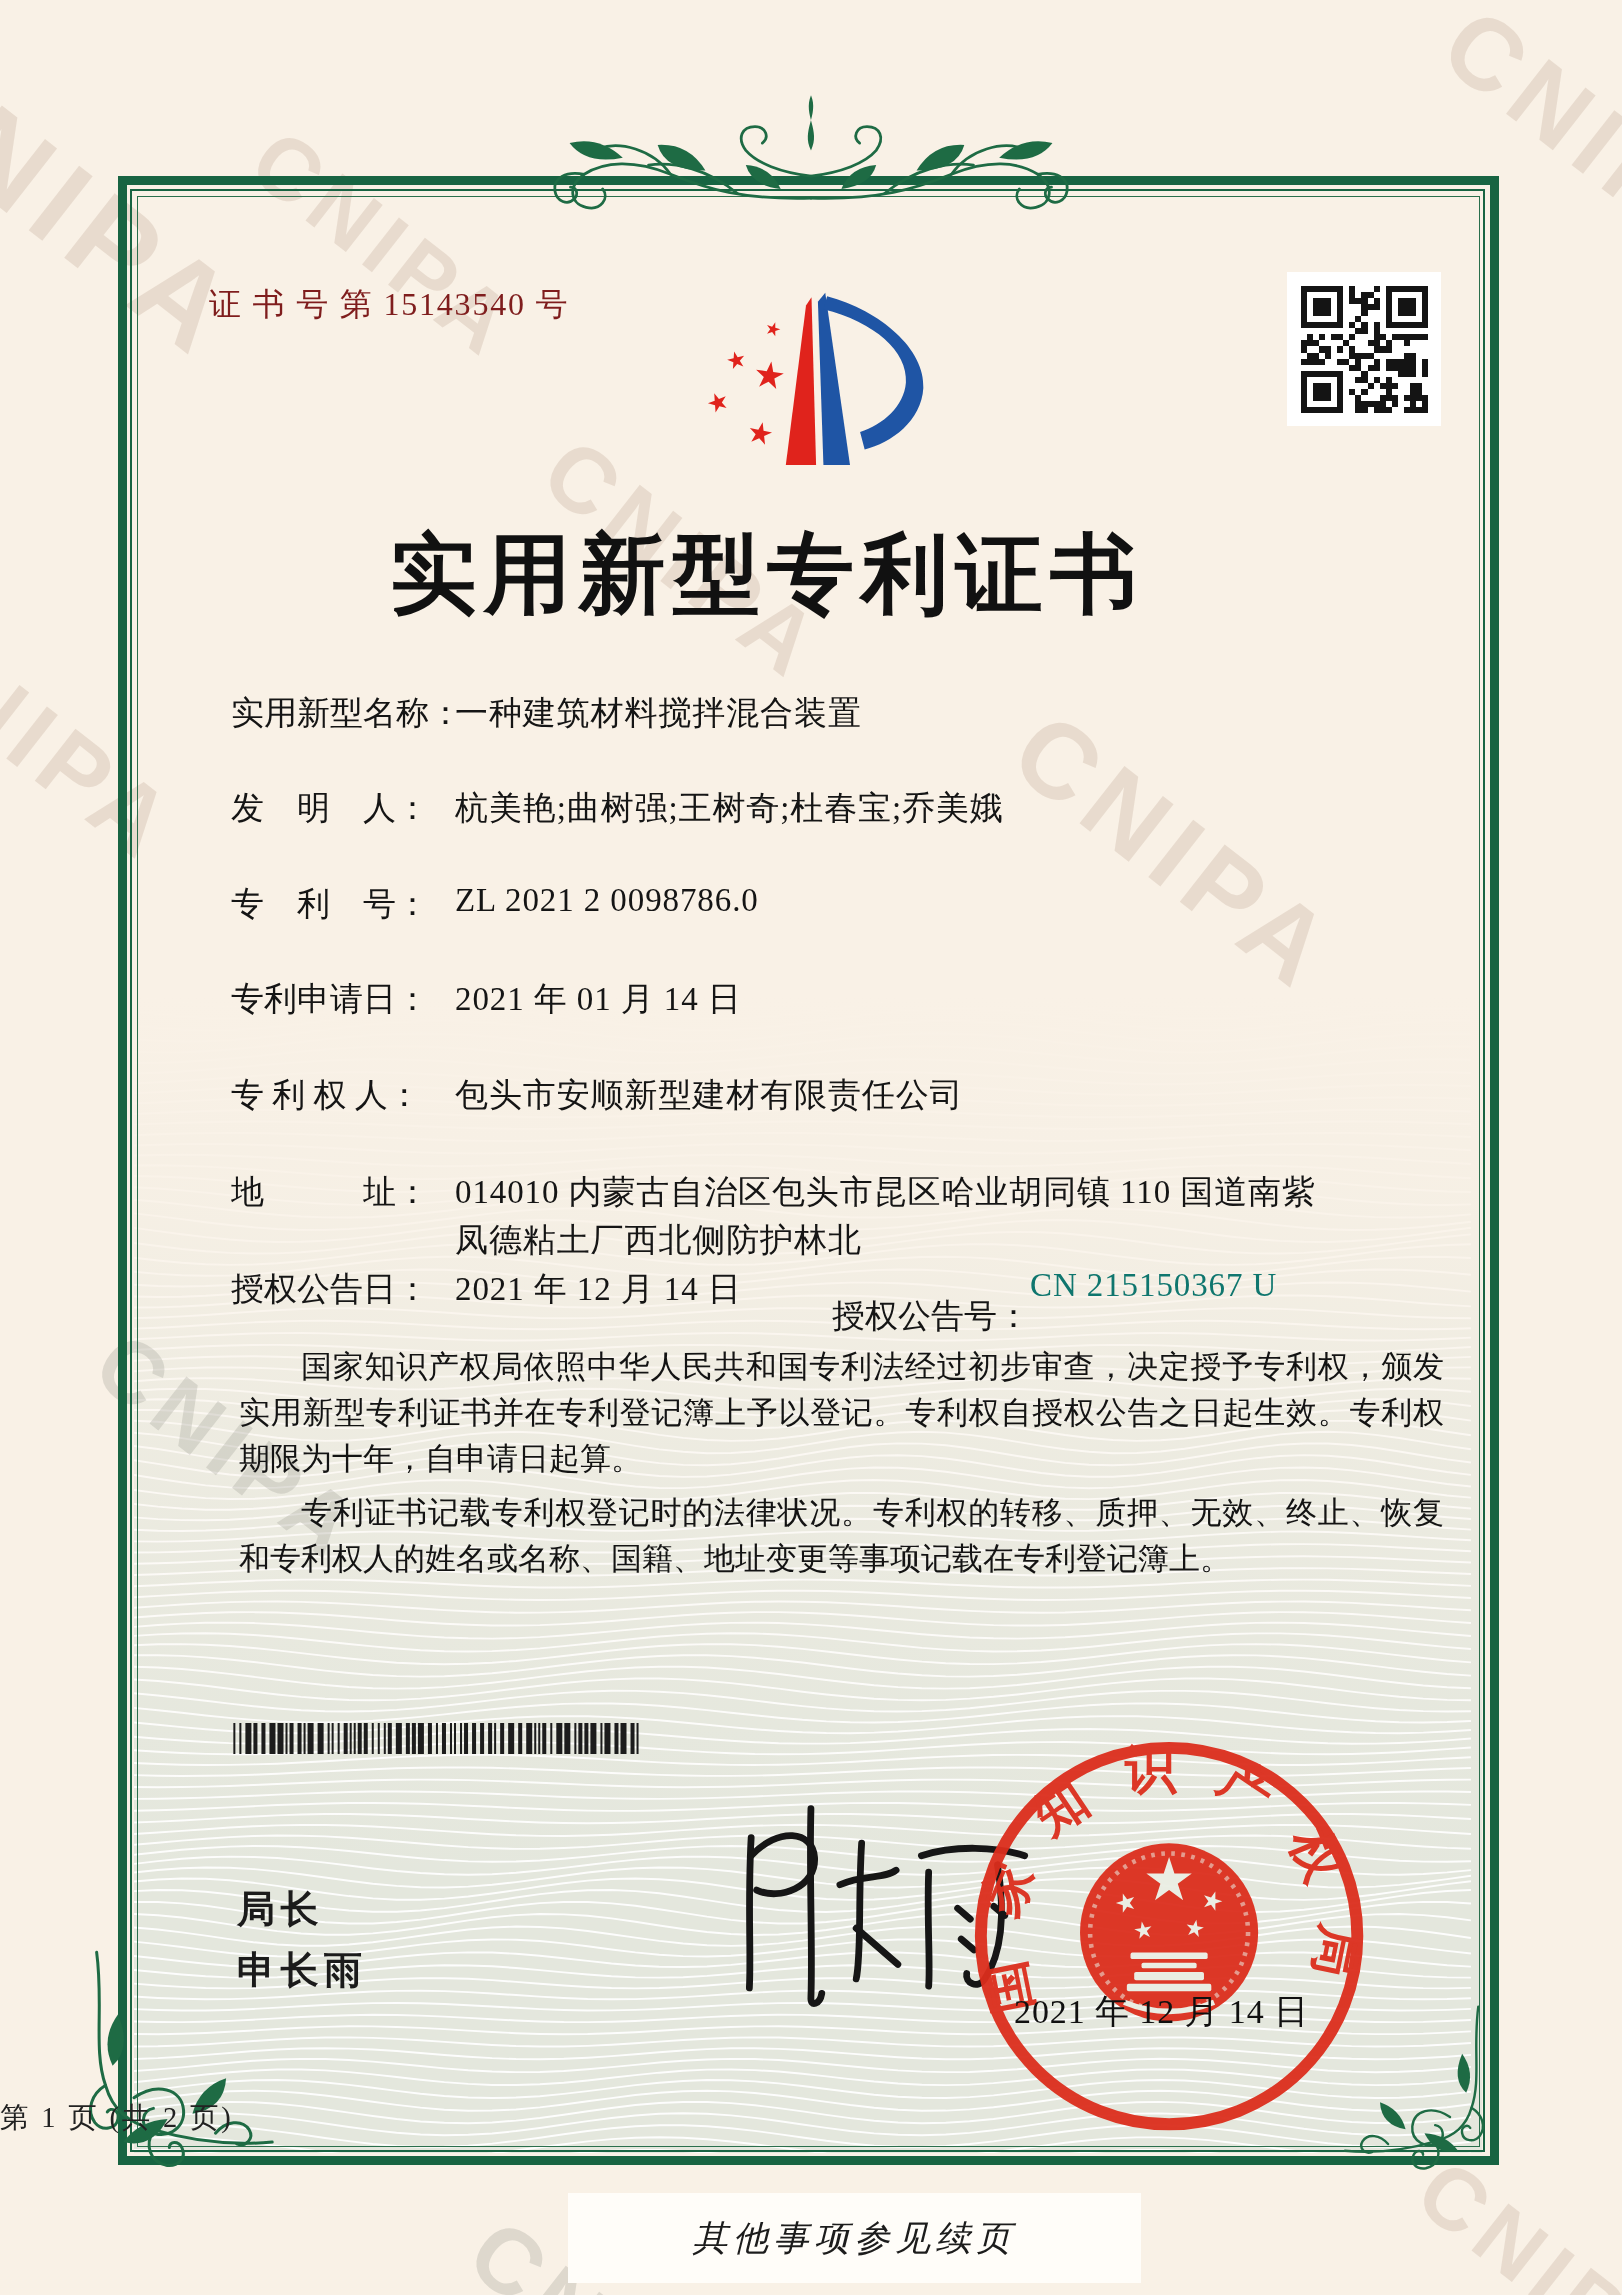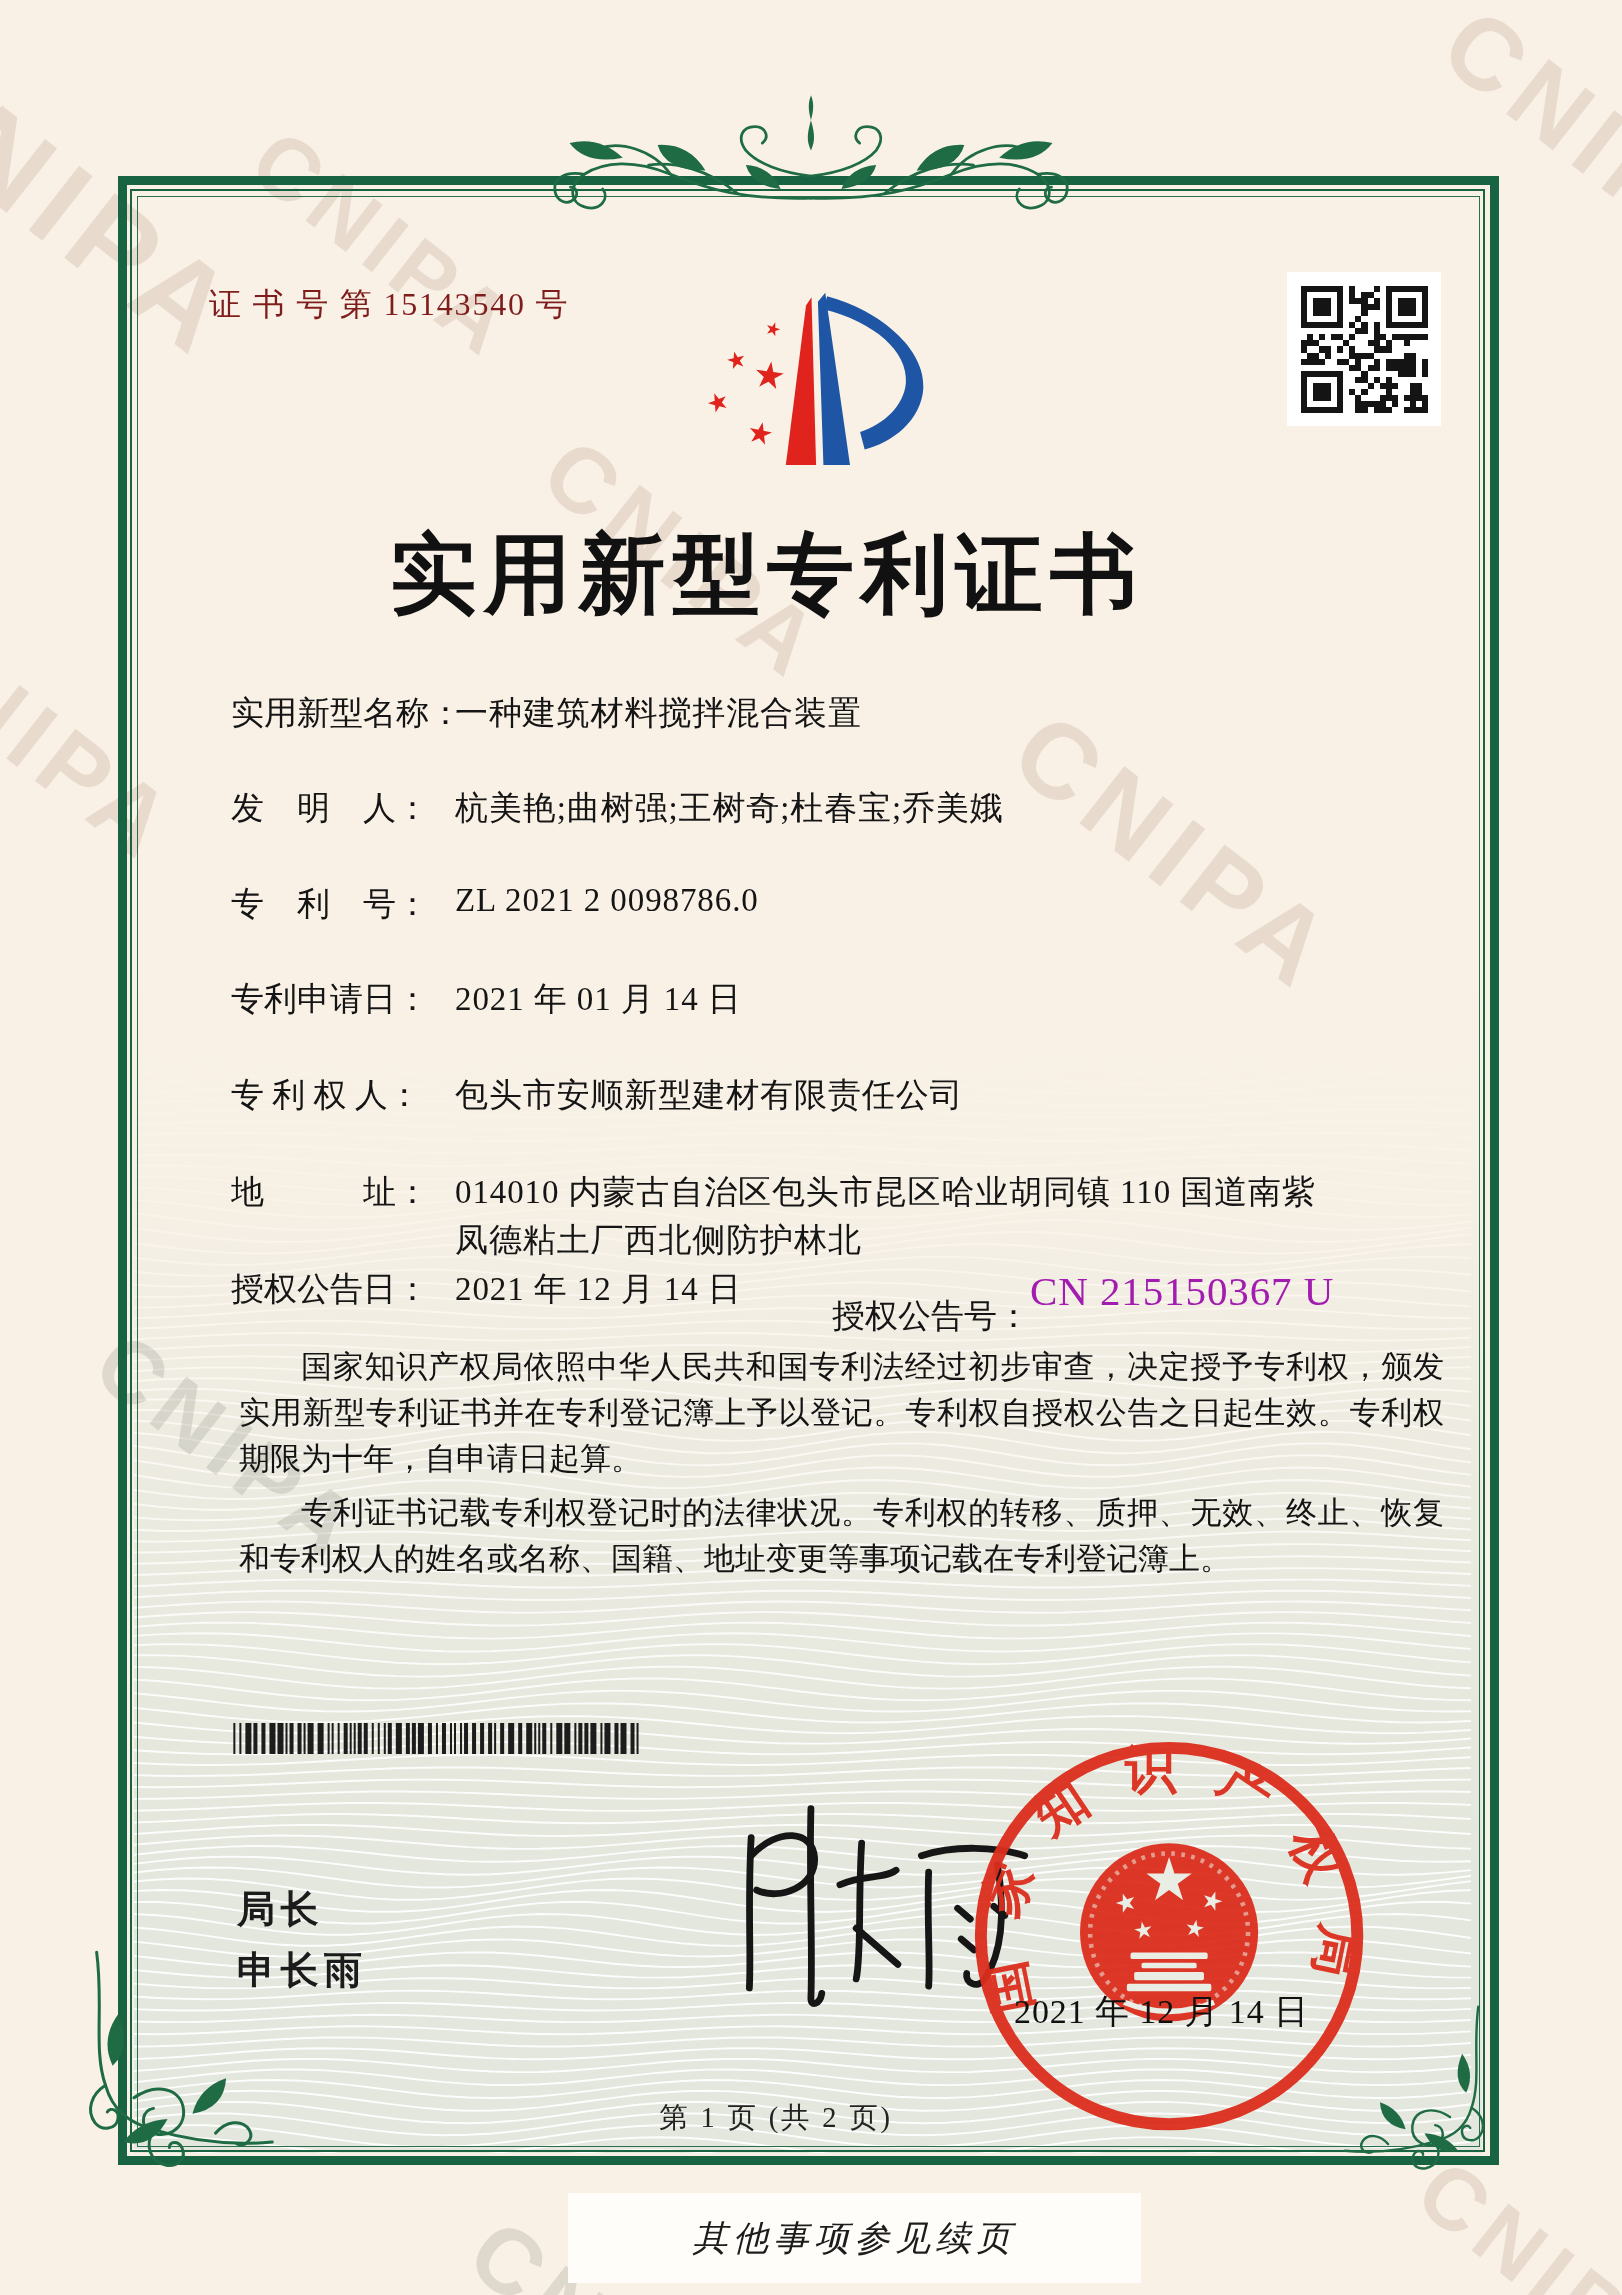--- a/index.html
+++ b/index.html
@@ -22,28 +22,28 @@
   .b2{left:130px;top:189px;width:1355px;height:1963px;border:2.8px solid #186442;}
   .b3{left:137px;top:196px;width:1343px;height:1951px;border:0.9px solid #2a6f4c;}
   .orn{z-index:5;}
   
   .certno{left:209px;top:283px;font-size:32px;letter-spacing:1.8px;color:#7f1d1d;z-index:6;}
   .title{left:0;top:516px;width:1534px;text-align:center;font-size:87px;font-weight:700;
          letter-spacing:7.3px;color:#111;z-index:6;}
   .lbl{position:absolute;left:231px;font-size:33px;color:#151515;z-index:6;white-space:nowrap;}
   .val{position:absolute;left:455px;font-size:33px;color:#151515;z-index:6;white-space:nowrap;letter-spacing:0.9px;}
   .lbl2{position:absolute;left:832px;font-size:33px;color:#151515;z-index:6;white-space:nowrap;margin-top:27px;}
-  .val2{position:absolute;left:1030px;font-size:41px;color:#a21caf;z-index:6;white-space:nowrap;letter-spacing:0.9px;}
+  .val2{position:absolute;left:1030px;font-size:33px;color:#0f766e;z-index:6;white-space:nowrap;letter-spacing:0.9px;}
   .body-text{left:231px;top:1336px;width:1221px;z-index:6;font-size:31px;line-height:46px;
              text-align:justify;color:#131313;}
   .body-text p{margin:8px;text-indent:62px;}
   .signer{position:absolute;left:237px;font-family:"Liberation Sans","DejaVu Sans",sans-serif;
           font-size:38px;font-weight:600;letter-spacing:5.5px;color:#1b1b1b;z-index:6;}
   .sealdate{left:1014px;top:1989px;font-size:34px;color:#101010;letter-spacing:0.9px;z-index:7;}
-  .pagefooter{left:0;top:2099px;width:1552px;text-align:center;font-size:28.5px;color:#222;
+  .pagefooter{left:0;top:2099px;width:1552px;text-align:left;font-size:28.5px;color:#222;
               letter-spacing:2.8px;z-index:6;}
   .noteband{left:568px;top:2193px;width:573px;height:90px;background:#fffdf9;z-index:6;
             display:flex;align-items:center;justify-content:center;font-style:italic;}
   .noteband span{font-size:35px;letter-spacing:5.5px;color:#1c1c1c;}
   .qrbox{left:1287px;top:272px;width:154px;height:154px;background:#ffffff;z-index:6;
          display:flex;align-items:center;justify-content:center;}
   #qr{shape-rendering:crispEdges;}
   #waves-svg path{stroke:#ffffff;stroke-width:2.1;fill:none;opacity:.92;}
   svg{display:block;}
 </style>

